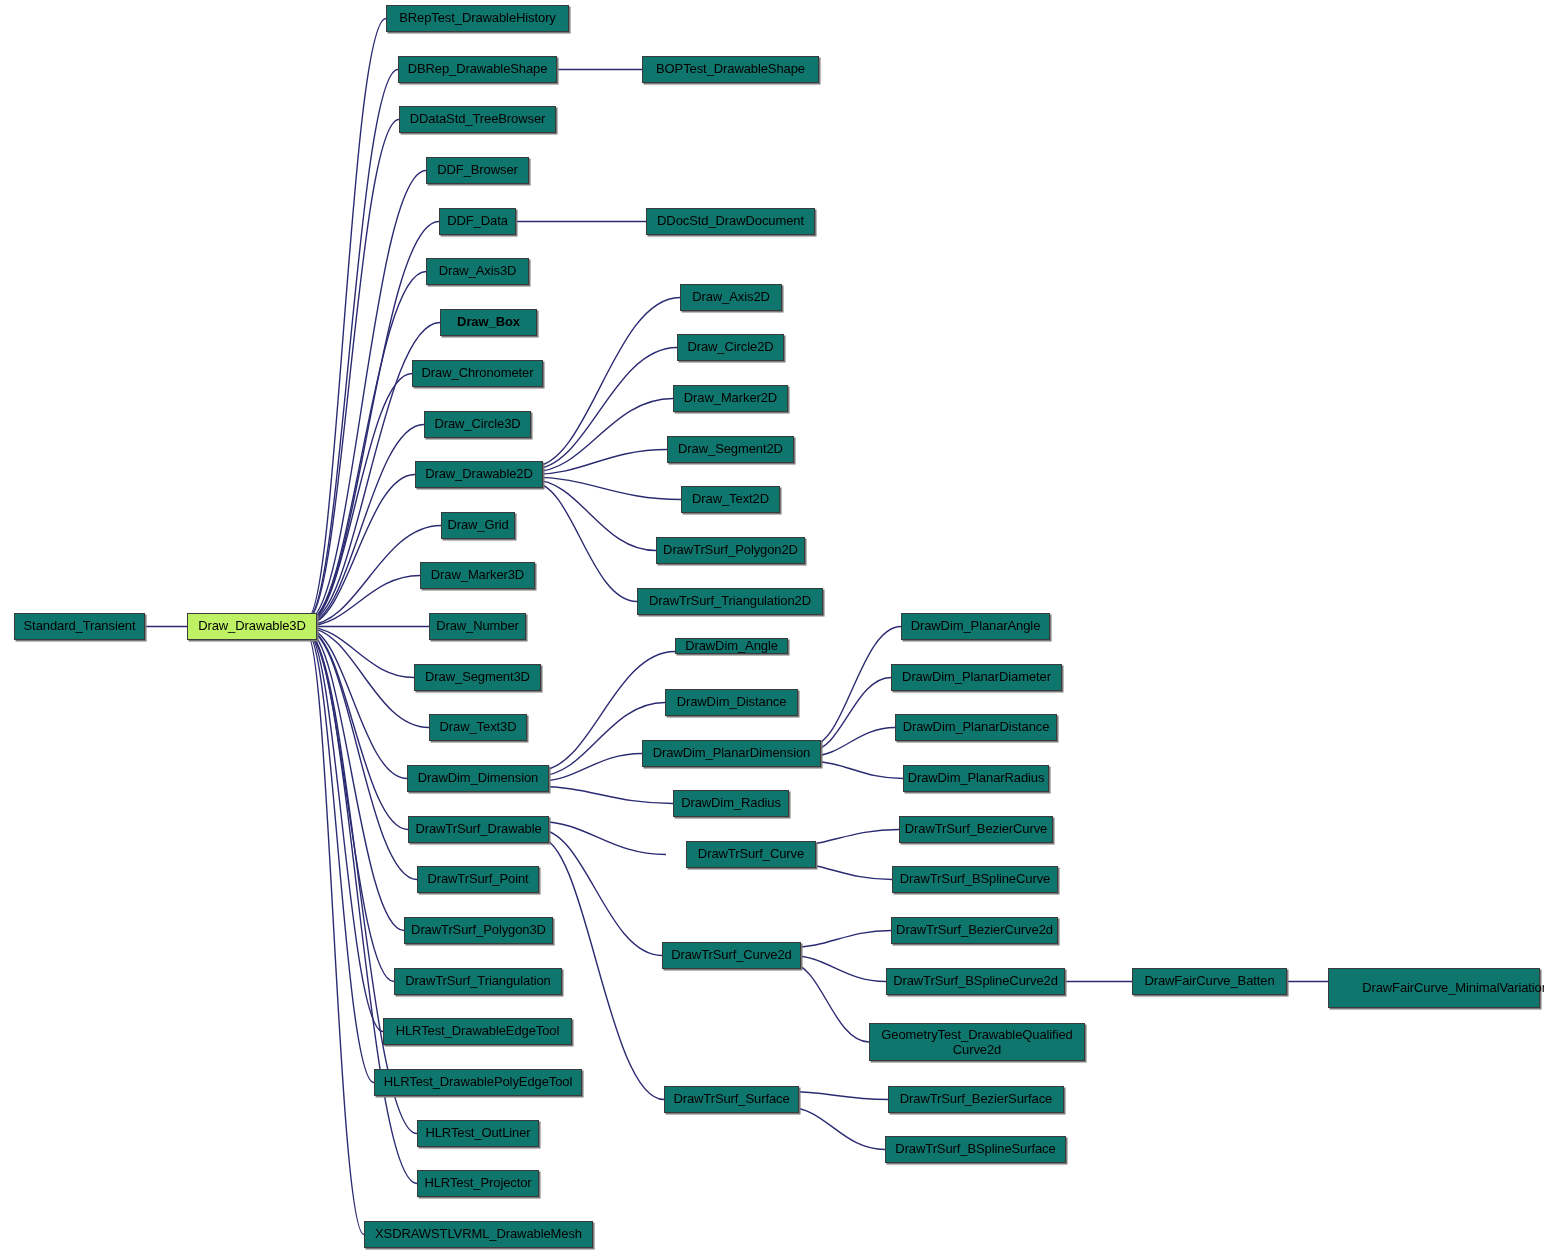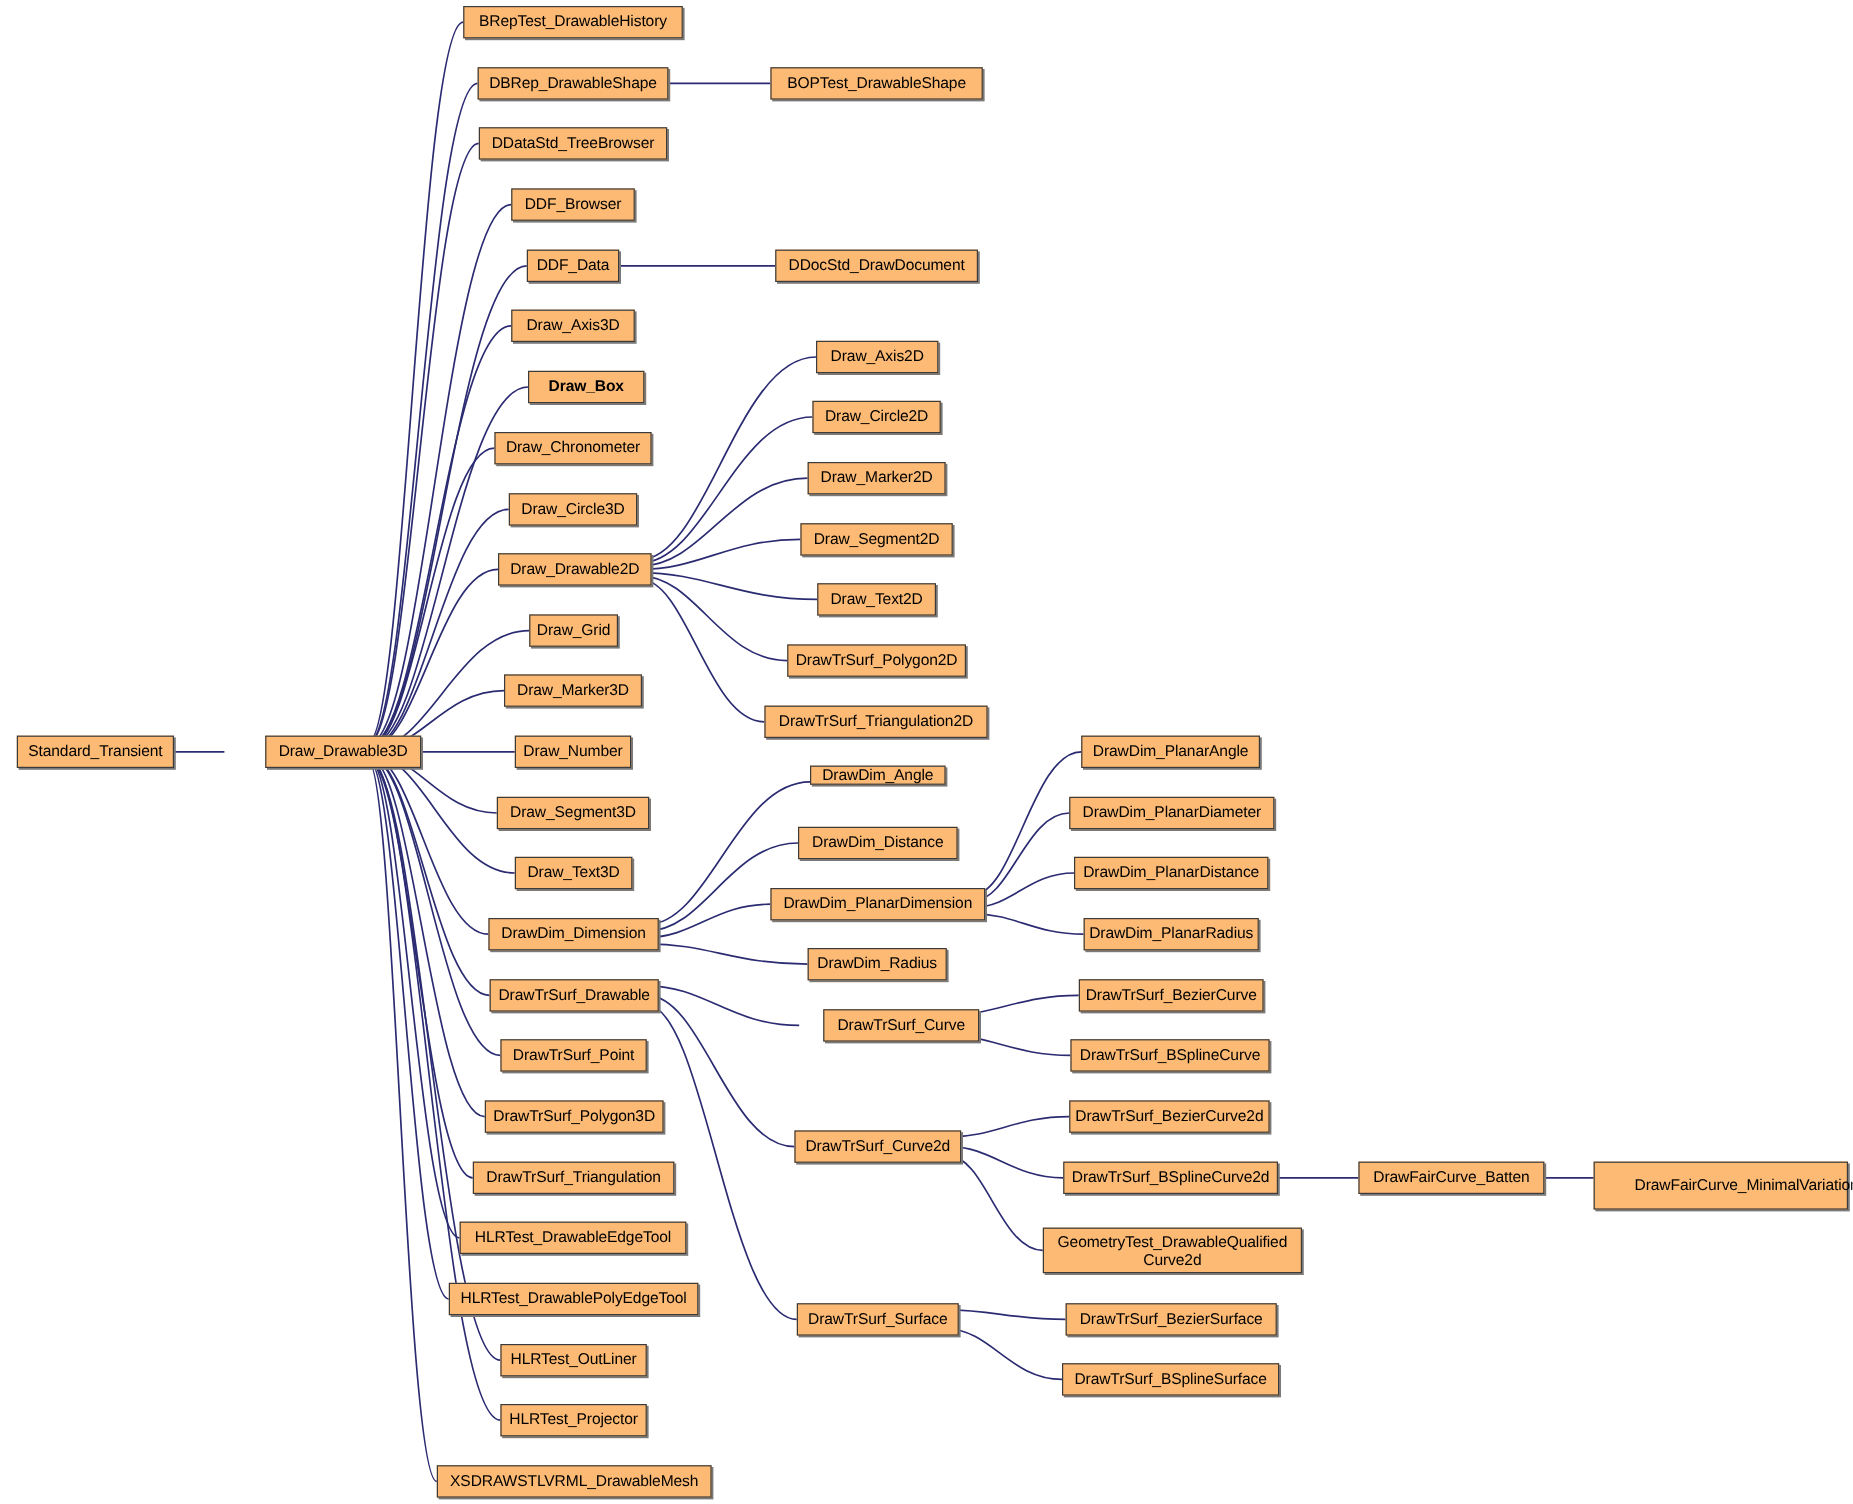--- a/index.html
+++ b/index.html
@@ -15,35 +15,34 @@
   svg#edges{
     position:absolute;
     left:0;top:0;
     width:1544px;height:1253px;
     pointer-events:none;
   }
   .node{
     position:absolute;
     box-sizing:border-box;
     border:1px solid #3b3b3b;
-    background:#fdba74;
+    background:#0f766e;
     box-shadow:1.5px 1.5px 0 0 #7a7a7a;
     display:flex;
     align-items:center;
     justify-content:center;
     text-align:center;
     font-size:13px;
     line-height:1.08;
     color:#000000;
     white-space:nowrap;
     letter-spacing:-0.1px;
   }
   .node.highlight{
-    background:#fdba74;
-    margin-left:34px;
+    background:#bef264;
   }
   .node.twoline{
     white-space:normal;
     line-height:1.18;
   }
 </style>
 </head>
 <body>
 
 <div id="canvas">

